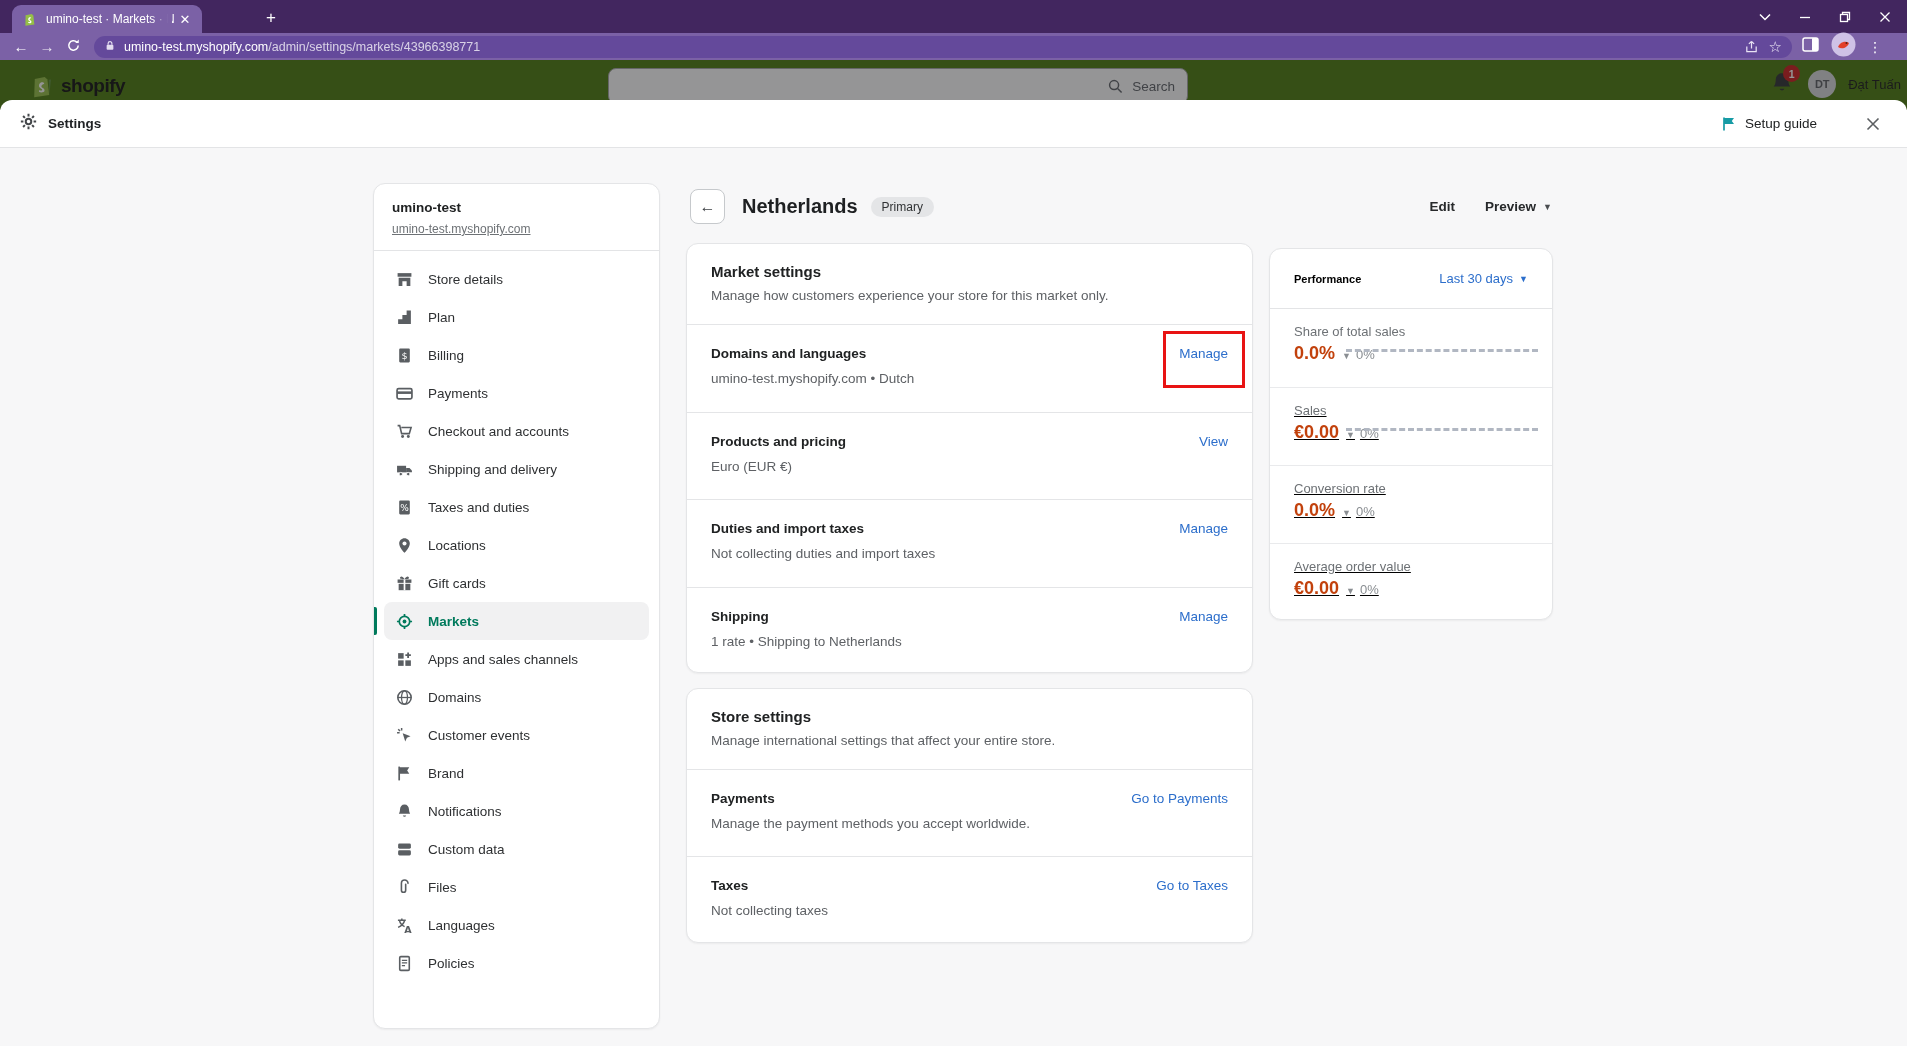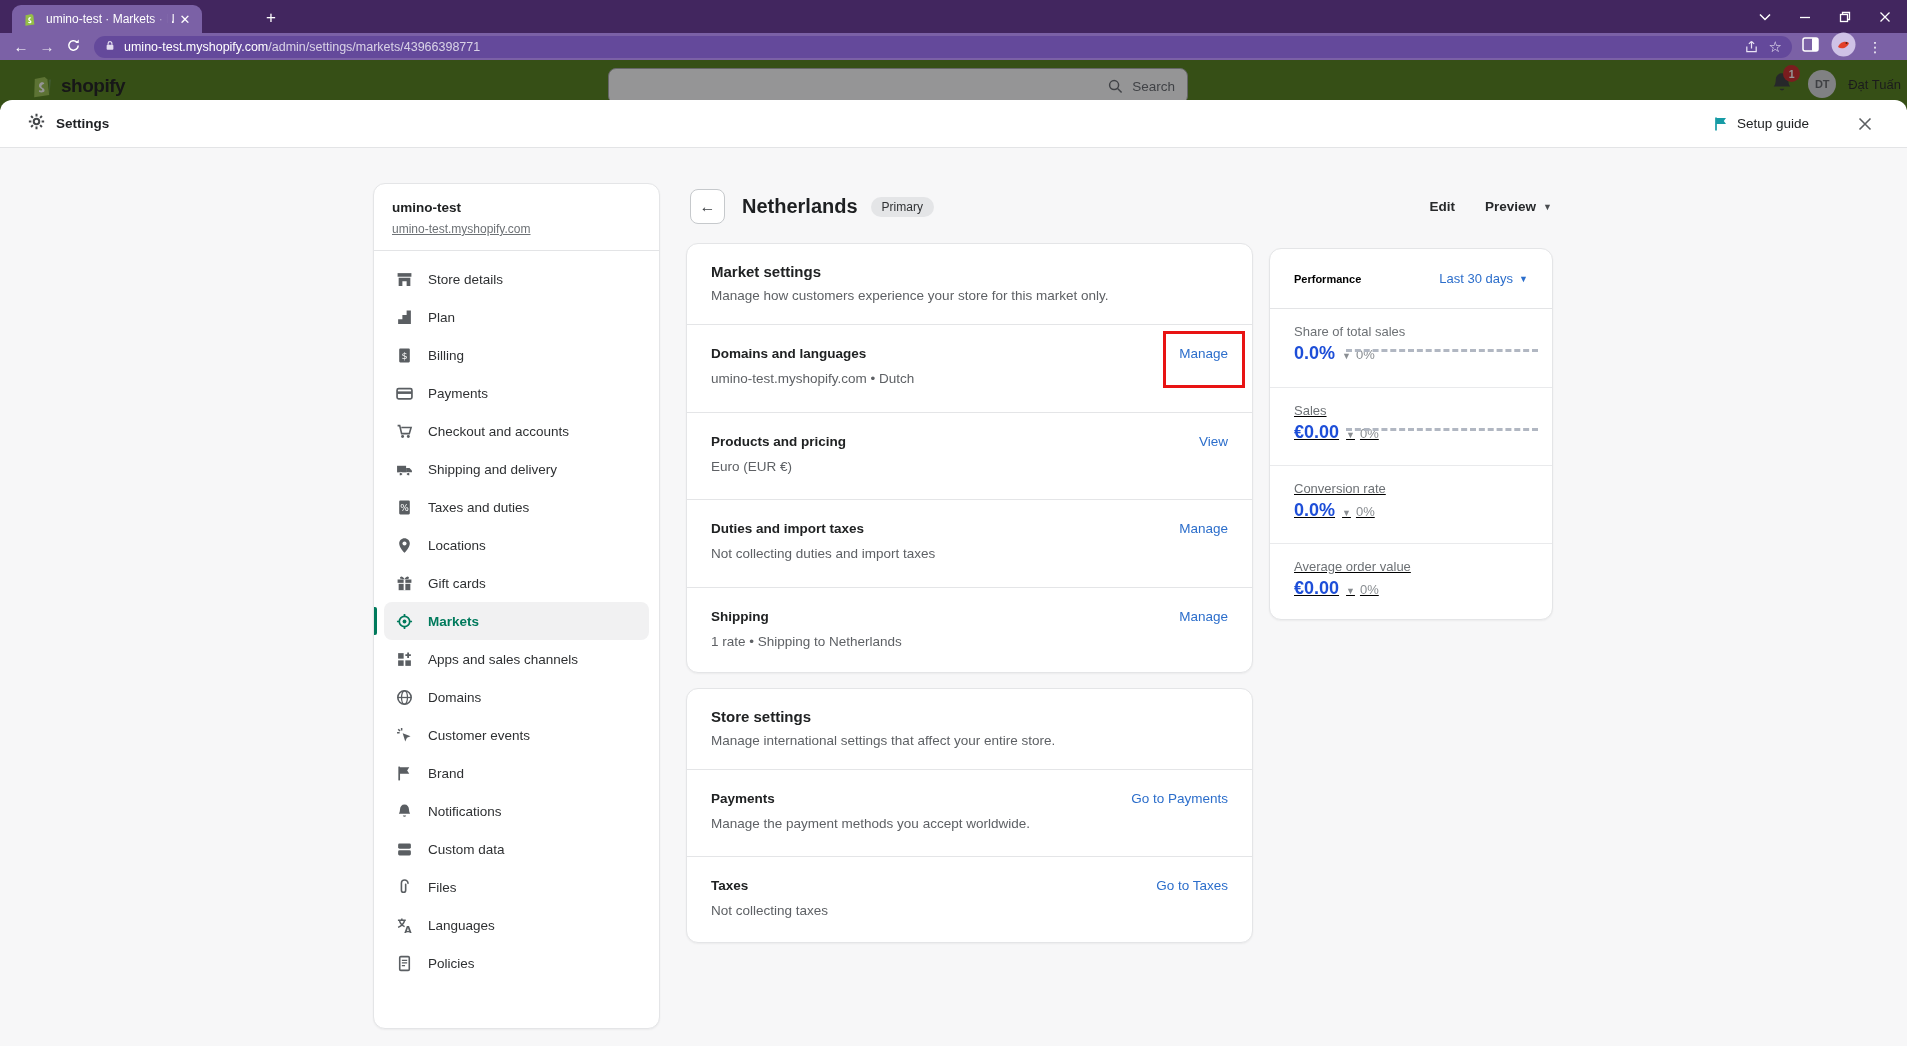--- a/index.html
+++ b/index.html
@@ -45,21 +45,21 @@
   .badge { position:absolute; top:-6px; right:-4px; min-width:17px; height:17px; border-radius:9px; background:#cc1d1d;
            color:#fff; font-size:10.5px; font-weight:bold; display:flex; align-items:center; justify-content:center; padding:0 4px; }
   .admin-avatar { width:28px; height:28px; border-radius:50%; background:#d7d9db; color:#5c5f62; font-size:11px; font-weight:bold;
                   display:flex; align-items:center; justify-content:center; }
   .admin-username { font-size:13px; color:#1a1a1a; white-space:nowrap; }
   .dim-overlay { position:absolute; inset:0; background:rgba(30,30,32,0.47); }
 
   
   .modal { position:absolute; top:100px; left:0; width:100%; height:946px; background:#fff;
            border-radius:12px 12px 0 0; z-index:5; }
-  .modal-header { height:48px; display:flex; align-items:center; padding:0 28px; border-bottom:1px solid #e3e4e6; }
+  .modal-header { height:48px; display:flex; align-items:center; padding:0 20px; border-bottom:1px solid #e3e4e6; }
   .mh-title { font-size:13.5px; font-weight:bold; color:#1f2124; margin-left:11px; }
   .mh-right { margin-left:auto; display:flex; align-items:center; }
   .setup-guide { display:flex; align-items:center; gap:8px; }
   .setup-guide-label { font-size:13.5px; color:#202223; }
   .mh-close { margin-left:48px; margin-right:6px; display:flex; align-items:center; }
 
   .modal-body { position:absolute; top:48px; left:0; right:0; bottom:0; background:#f7f7f8; }
 
   .card { position:absolute; background:#fff; border:1px solid #e4e5e7; border-radius:12px;
           box-shadow:0 1px 2px rgba(0,0,0,0.05); }
@@ -110,21 +110,21 @@
   
   .perf-card { left:1269px; top:100px; width:284px; height:372px; }
   .perf-head { height:60px; display:flex; align-items:center; padding:0 24px; border-bottom:1px solid #e3e4e6; }
   .perf-title { font-size:11px; font-weight:bold; color:#000000; }
   .perf-range { margin-left:auto; display:flex; align-items:center; gap:6px; font-size:13px; color:#2c6ecb; cursor:pointer; }
   .perf-range .caret { color:#2c6ecb; }
   .metric { position:relative; height:78px; padding:15px 24px 0 24px; }
   .metric + .metric { border-top:1px solid #e9eaec;text-decoration:underline; }
   .metric-label { font-size:13px; color:#6d7175; }
   .metric-valrow { display:flex; align-items:baseline; margin-top:4px; }
-  .metric-value { font-size:18px; font-weight:bold; color:#1d4ed8; }
+  .metric-value { font-size:18px; font-weight:bold; color:#c2410c; }
   .metric-caret { font-size:9px; color:#8a8e92; margin-left:7px; }
   .metric-delta { font-size:13px; color:#8a8e92; margin-left:5px; }
   .spark { position:absolute; right:14px; top:40px; width:192px; border-top:3px dashed #b1b7c2; }
 </style>
 </head>
 <body>
 
 <div class="screen">
 
   <div class="browser">

